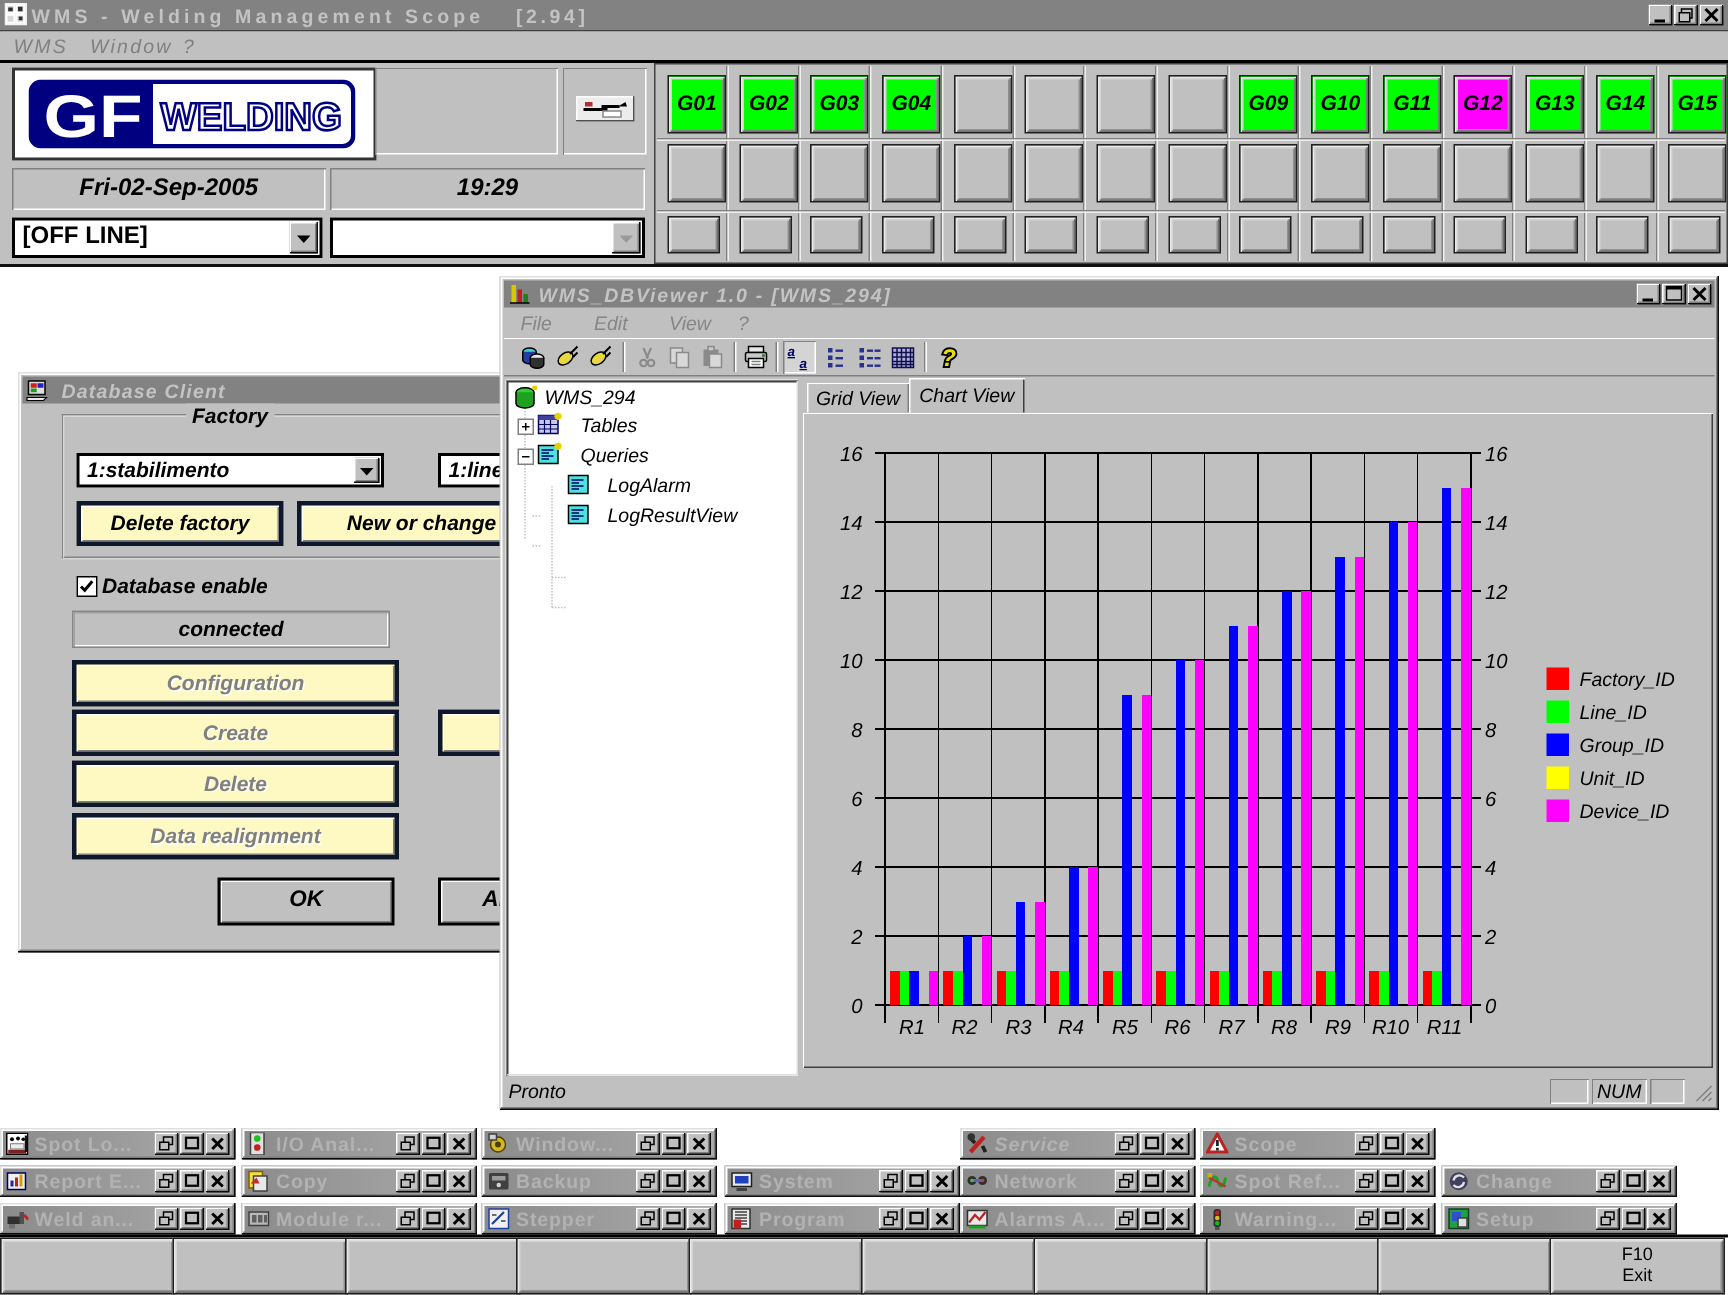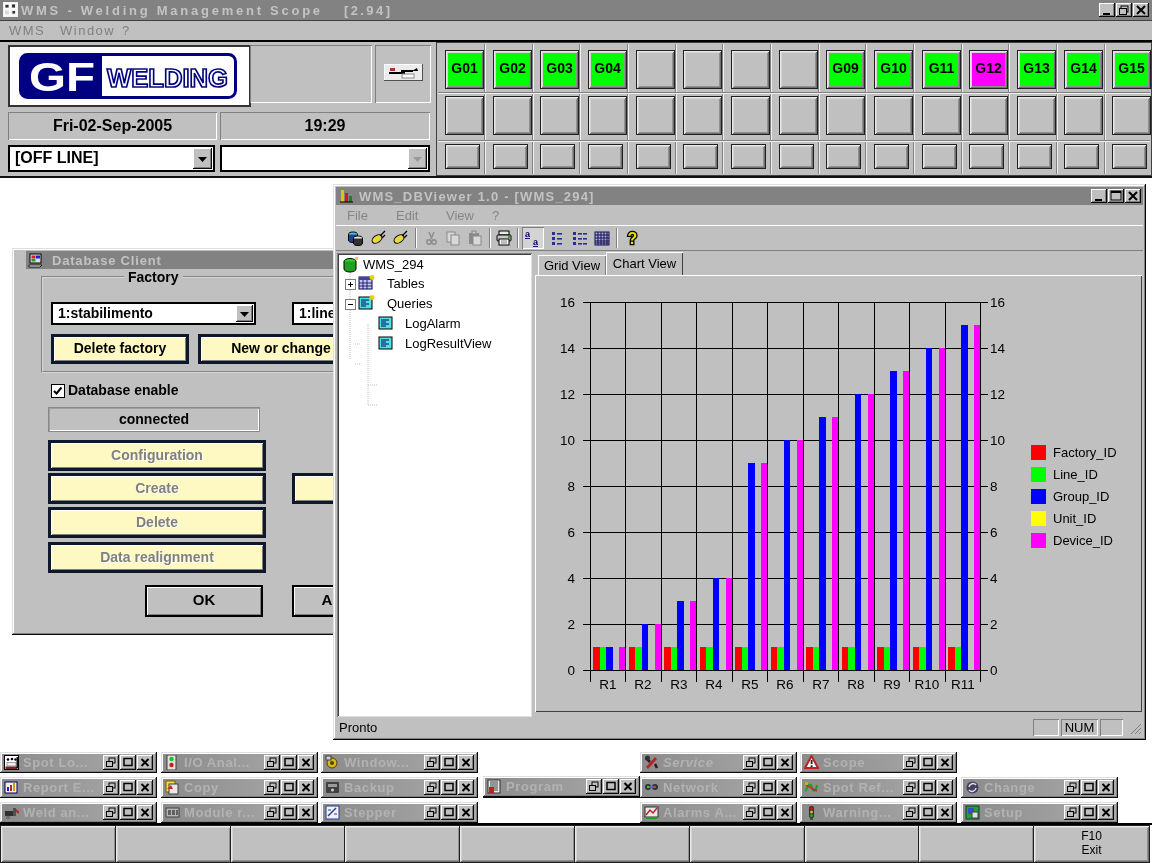--- a/index.html
+++ b/index.html
@@ -1,20 +1,20 @@
 <!DOCTYPE html>
 <html><head>
 <meta charset="utf-8">
 <style>
 html,body{margin:0;padding:0;}
 body{width:1152px;height:863px;position:relative;overflow:hidden;
  background:#fff;font-family:"Liberation Sans",sans-serif;}
 .abs{position:absolute;} svg{display:block;}
 .b{font-weight:bold;}
-.silver{background:#c0c0c0;}
+.silver{background:#c0c0c0;font-style:italic;}
 .winframe{box-shadow:inset -1px -1px #0a0a0a,inset 1px 1px #dfdfdf,inset -2px -2px #808080,inset 2px 2px #fff;}
 .sunk1{box-shadow:inset 1px 1px #808080,inset -1px -1px #fff;}
 .btn{background:#fef9c3;border:3px solid #0f172a;box-shadow:inset 1px 1px #fff,inset -1px -1px #808080;}
 .gbtn{border:1px solid #202020;box-shadow:inset 1px 1px #e8e8e8,inset -1px -1px #707070,inset 2px 2px #d4d4d4,inset -2px -2px #909090;background:#c0c0c0;}
 .tbar{background:#828282;color:#c3c3c3;font-weight:bold;font-size:13px;}
 .wbtn{position:absolute;width:16px;height:14px;background:#c0c0c0;
  box-shadow:inset -1px -1px #0a0a0a,inset 1px 1px #fff,inset -2px -2px #808080;}
 .wbtn svg{position:absolute;left:0;top:0;}
 .mini{position:absolute;width:157px;height:21px;background:linear-gradient(90deg,#8b8b8b,#ababab);
  box-shadow:inset -1px -1px #0a0a0a,inset 1px 1px #dfdfdf,inset -2px -2px #808080,inset 2px 2px #fff;}
@@ -210,21 +210,21 @@
 </div>
 <div class="abs combo" style="left:220px;top:145px;width:206px;height:23px;">
  <div class="carr" style="right:1px;width:19px;height:21px;">
       <svg width="19" height="21">
         <path d="M5 9 L14 9 L9.5 14 Z" fill="#9a9a9a"></path>
       </svg>
     </div>
 </div>
 
 <div class="abs silver winframe" style="left:12px;top:248px;width:348px;height:387px;" id="dbclient">
- <div class="tbar abs" style="left:14px;top:3px;width:374px;height:18px;">
+ <div class="tbar abs" style="left:3px;top:3px;width:374px;height:18px;">
   <svg class="abs" style="left:2px;top:1px" width="16" height="16" viewBox="0 0 16 16">
         <rect x="2" y="2" width="11" height="9" fill="#dfdfdf" stroke="#000"></rect>
         <rect x="3.5" y="3.5" width="4" height="3" fill="#d02020"></rect>
         <rect x="8" y="3.5" width="4" height="3" fill="#2020d0"></rect>
         <rect x="3.5" y="7" width="4" height="2.5" fill="#20a020"></rect>
         <path d="M1 13 L14 13 L12 15 L1 15 Z" fill="#e8e8e8" stroke="#000" stroke-width=".8"></path>
       </svg>
   <span class="abs" style="left:26px;top:2px;letter-spacing:.8px;">Database Client</span>
  </div>
 
@@ -923,21 +923,21 @@
       <svg width="16" height="15">
         <rect x="4" y="3.5" width="8" height="7" fill="none" stroke="#000" stroke-width="1.5"></rect>
       </svg>
     </div>
 <div class="mbtn" style="left:137px;">
       <svg width="16" height="15">
         <path d="M4.5 4 L11.5 11 M11.5 4 L4.5 11" stroke="#000" stroke-width="2"></path>
       </svg>
     </div>
 </div>
-<div class="mini" style="left:483px;top:776px;">
+<div class="mini" style="left:483px;top:802px;">
 <svg class="ic" viewBox="0 0 15 15">
       <rect x="1" y="1" width="12" height="13" fill="#e8e8e8" stroke="#303030"></rect>
       <path d="M3 3 H11 M3 5 H11 M3 7 H11 M3 9 H11 M3 11 H11" stroke="#404040"></path>
       <rect x="2" y="8" width="5" height="6" fill="#c02020"></rect>
     </svg>
 <span class="mt">Program</span>
 <div class="mbtn" style="left:103px;">
       <svg width="16" height="15">
         <rect x="6" y="3" width="6" height="5" fill="none" stroke="#000"></rect>
         <rect x="3.5" y="6.5" width="6" height="5" fill="#c0c0c0" stroke="#000"></rect>

